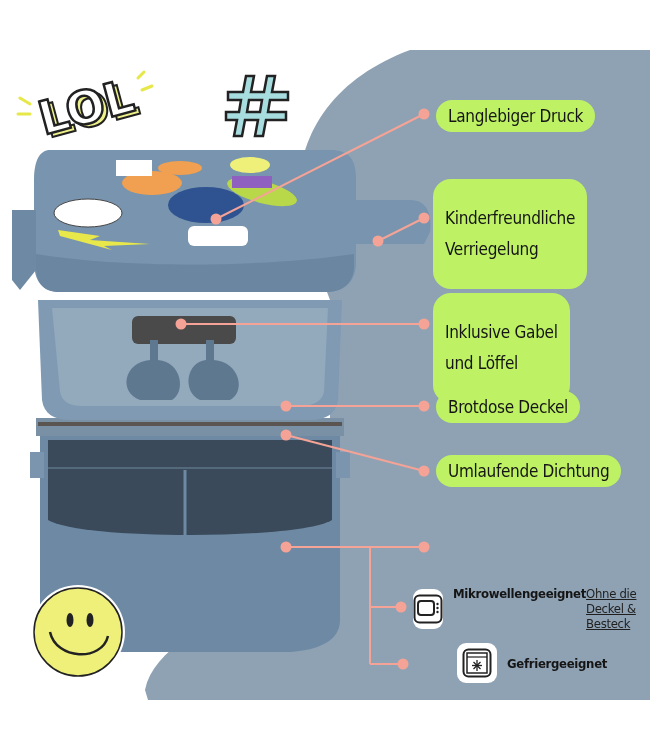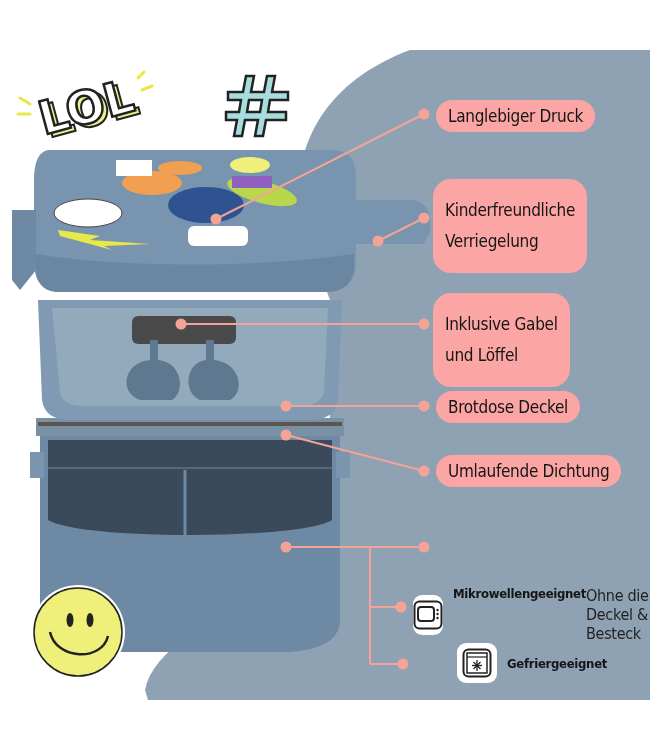--- a/index.html
+++ b/index.html
@@ -5,46 +5,46 @@
     html, body { margin: 0; padding: 0; }
     body {
       width: 650px; height: 750px; position: relative; overflow: hidden;
       background: #ffffff;
       font-family: "DejaVu Sans", sans-serif;
     }
     .bg-panel { position: absolute; left: 0; top: 0; width: 650px; height: 750px; }
     .stage { position: absolute; left: 0; top: 0; width: 650px; height: 750px; }
     .label {
       position: absolute;
-      background: #fca5a5;
+      background: #bef264;
       color: #151515;
       border-radius: 16px;
       padding: 4px 12px;
       font-family: "DejaVu Sans Condensed", "DejaVu Sans", sans-serif;
       font-size: 17px;
       line-height: 24px;
       letter-spacing: -0.3px;
       white-space: nowrap;
     }
-    .label.two-line { line-height: 31px; padding: 16px 12px; border-radius: 18px; }
+    .label.two-line { line-height: 31px; padding: 24px 12px; border-radius: 18px; }
     .feature {
       position: absolute; display: flex; align-items: center; gap: 10px;
     }
     .feature-icon {
       width: 40px; height: 40px; background: #ffffff; border-radius: 9px;
       display: flex; align-items: center; justify-content: center;
     }
     .feature-text { display: flex; flex-direction: row; }
     .feature-title {
       font-family: "DejaVu Sans Condensed", "DejaVu Sans", sans-serif;
       font-size: 13px; color: #151515; font-weight: bold; letter-spacing: -0.3px;
     }
     .feature-sub {
       font-family: "DejaVu Sans Condensed", "DejaVu Sans", sans-serif;
-      font-size: 16px; color: #1f1f1f; letter-spacing: -0.3px;
+      font-size: 13px; color: #1f1f1f; letter-spacing: -0.3px; text-decoration: underline;
     }
   </style>
 </head>
 <body>
 
 <svg class="bg-panel" viewBox="0 0 650 750" width="650" height="750">
   <path d="M 650 50 L 410 50 C 330 80, 290 140, 300 220 L 330 300 L 330 560 C 300 600, 160 620, 145 690 L 148 700 L 650 700 Z" fill="#8fa2b3"></path>
 </svg>
 
 <div class="stage">

